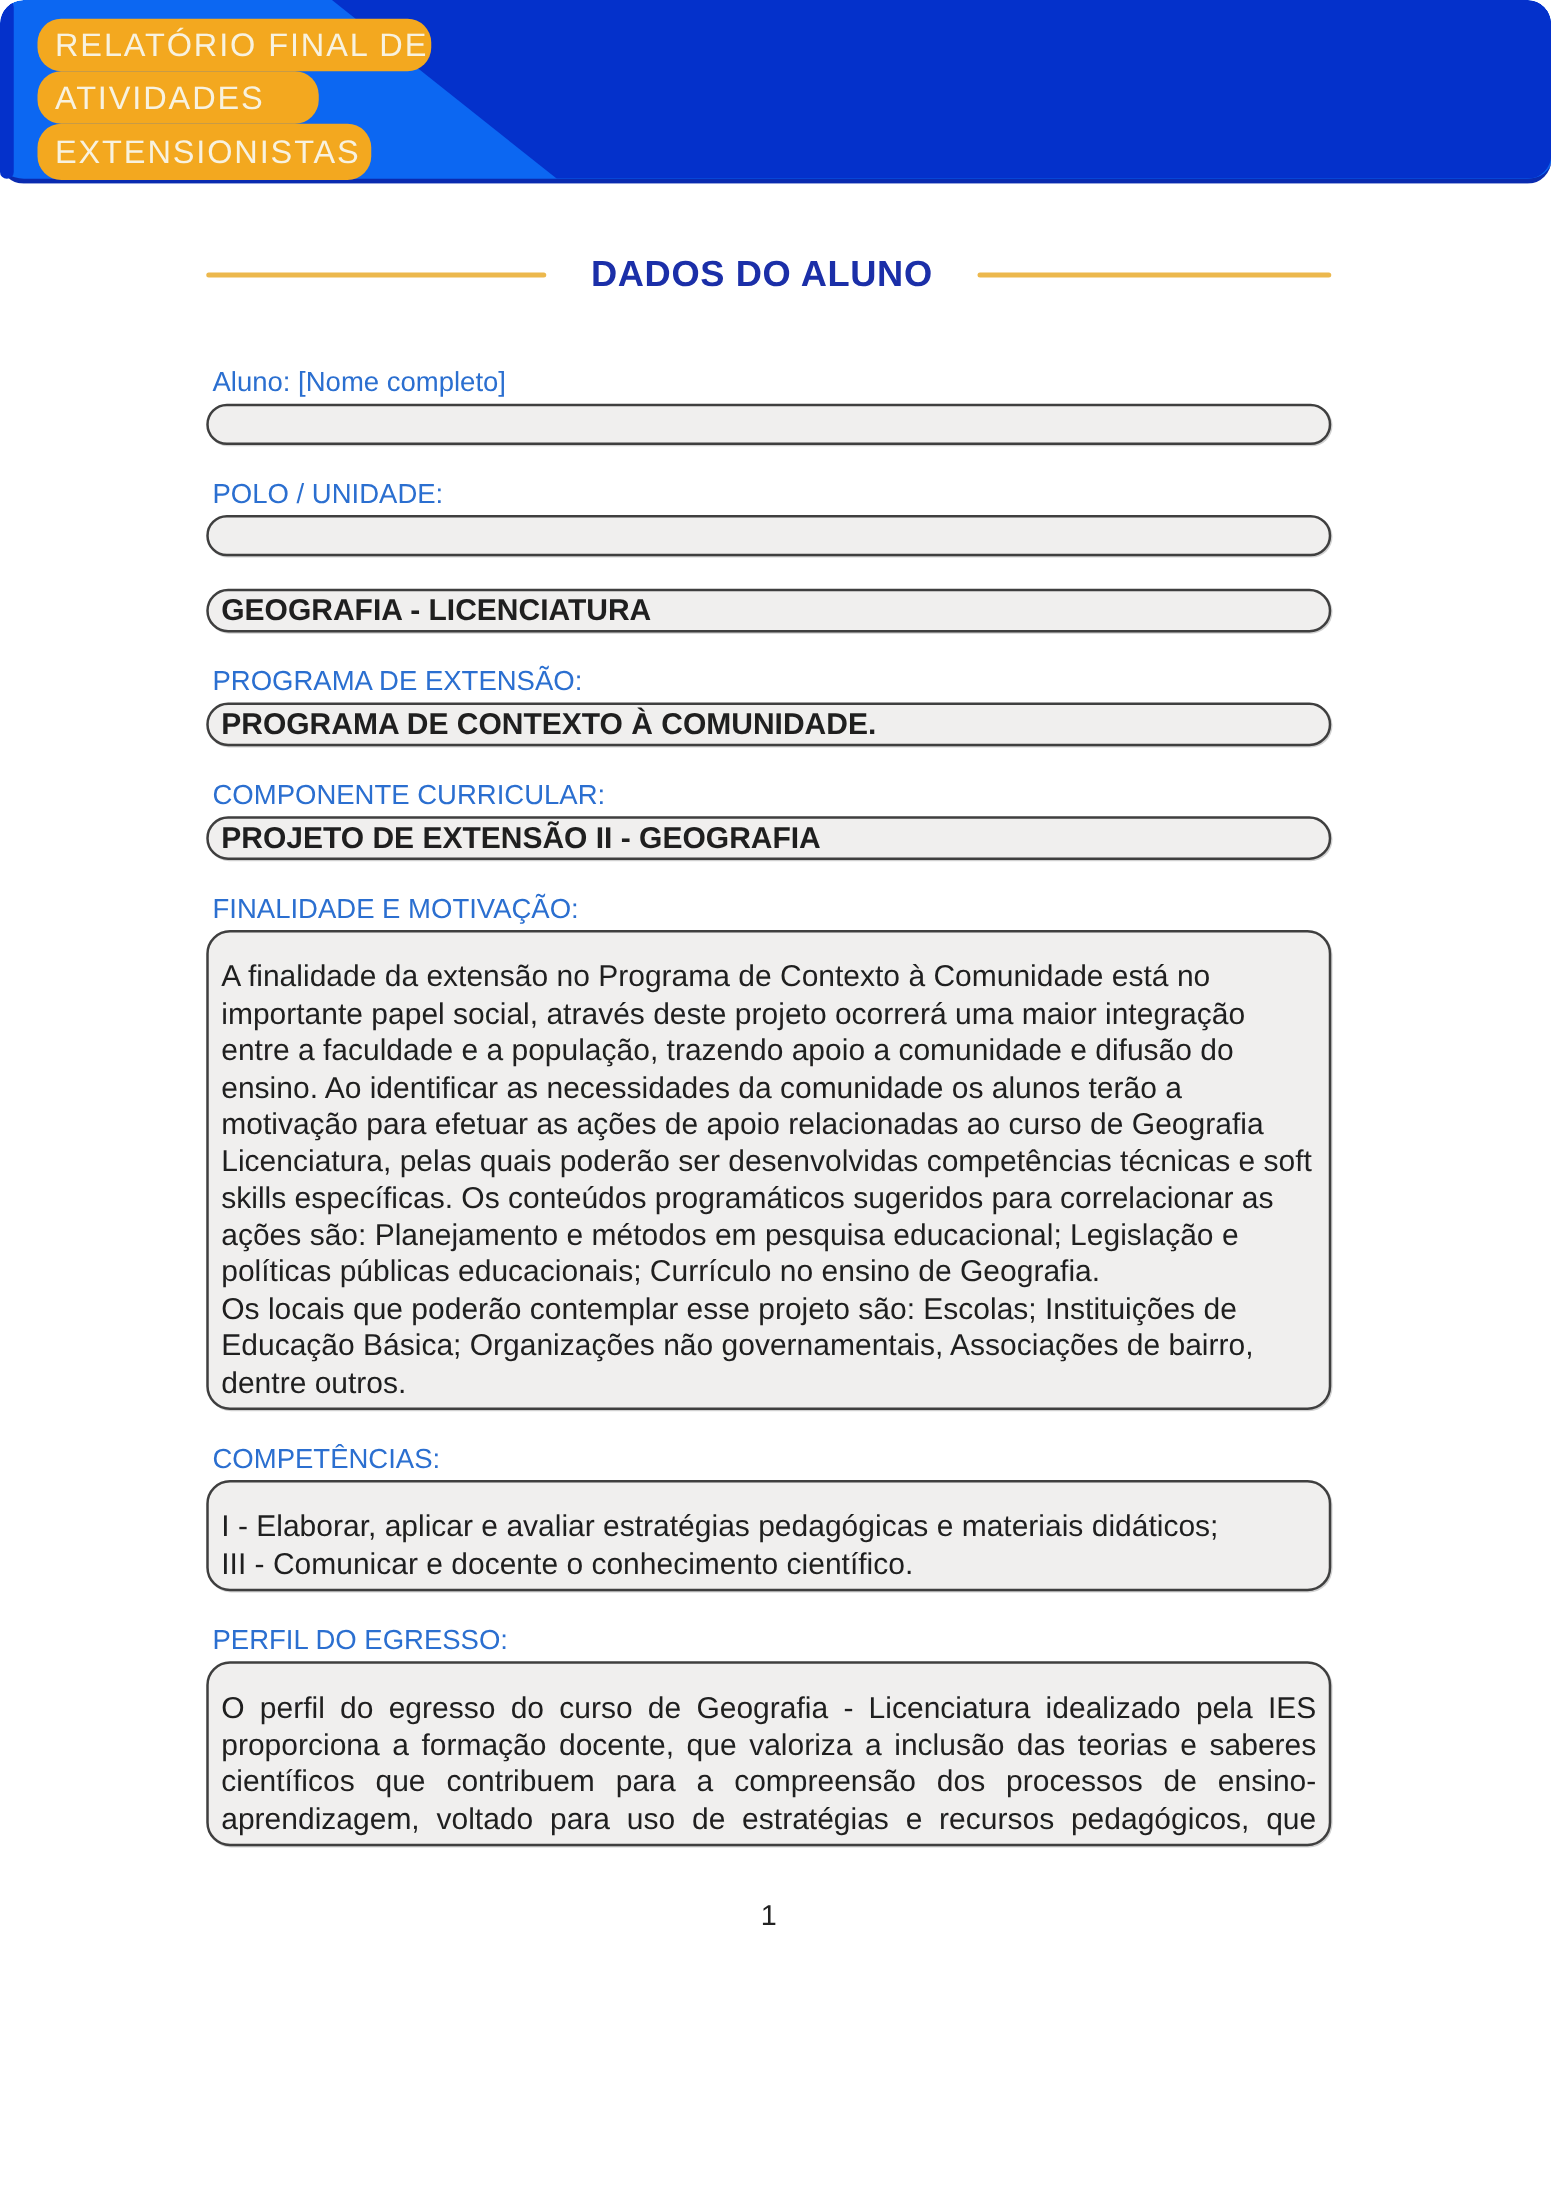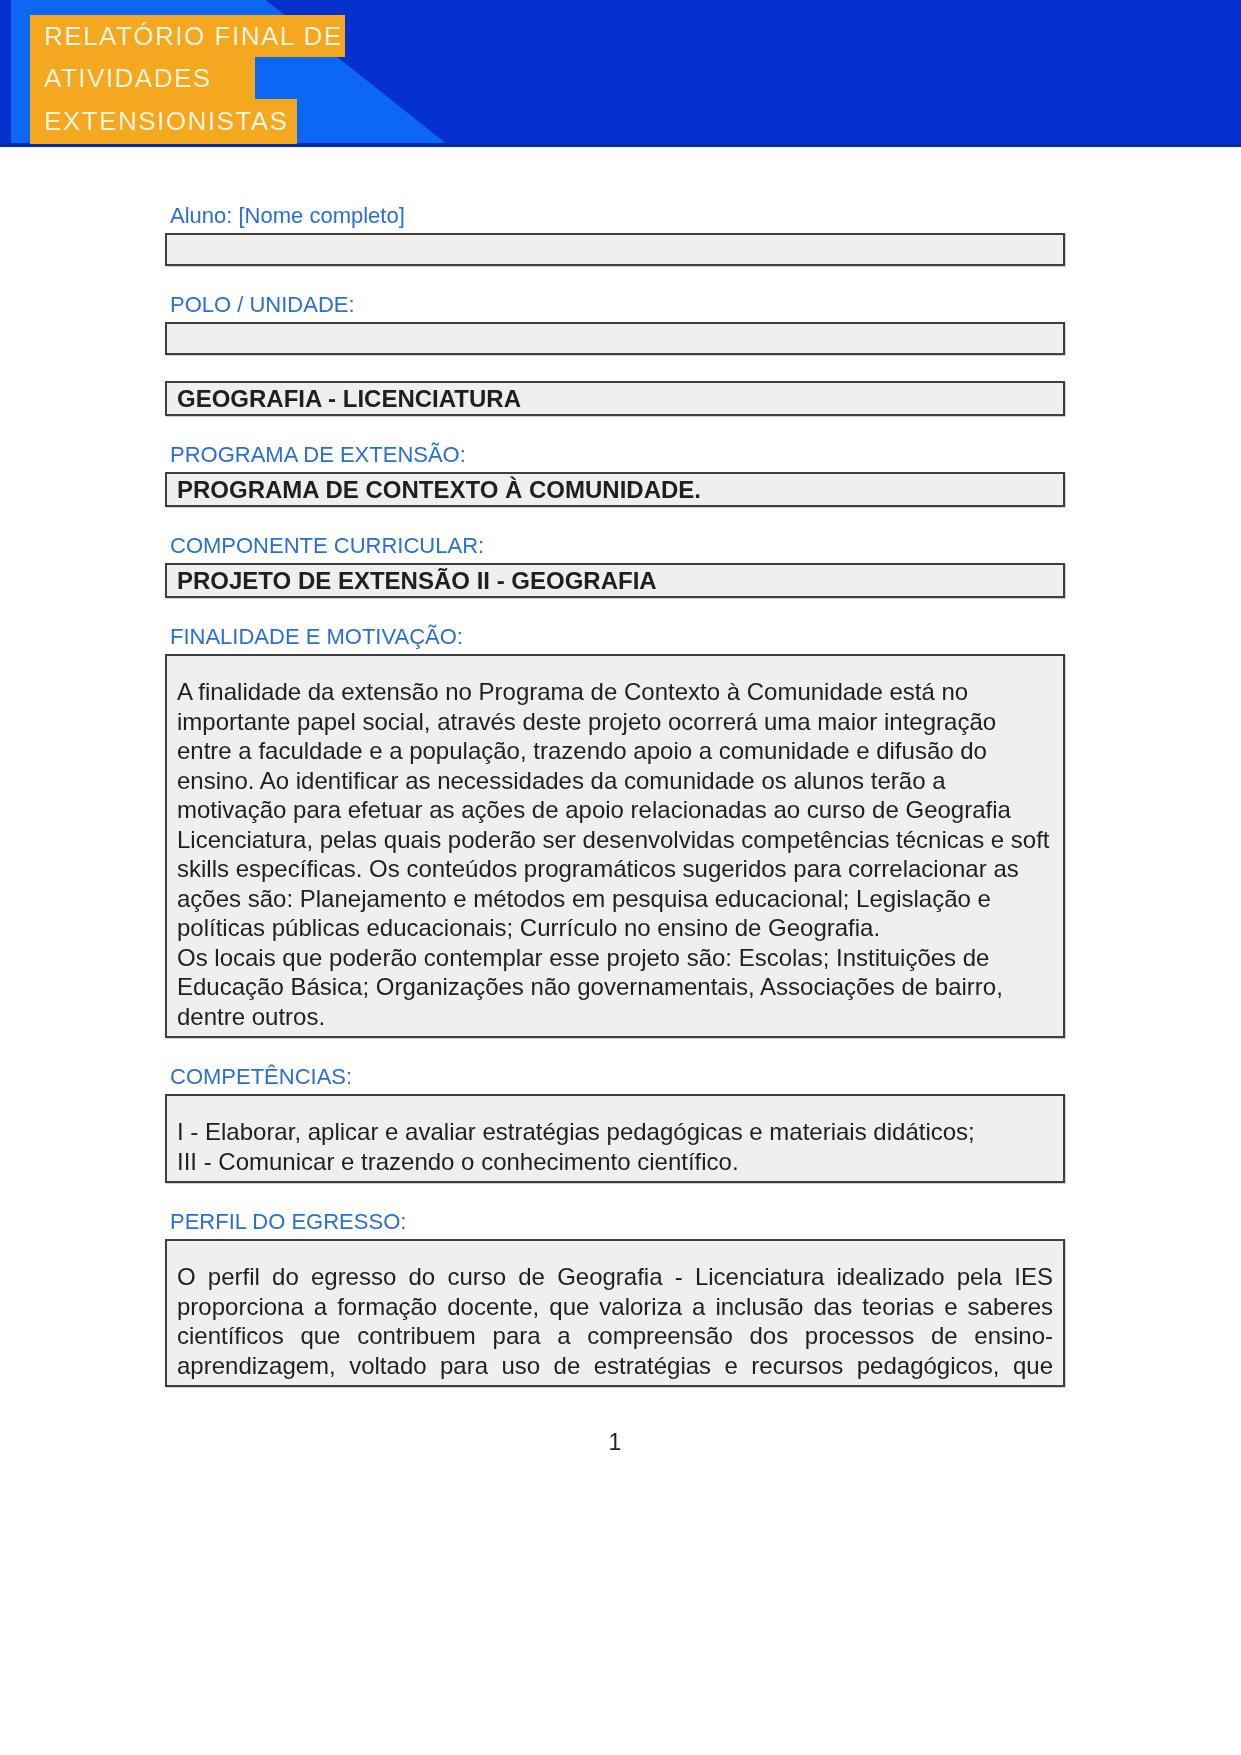--- a/index.html
+++ b/index.html
@@ -8,21 +8,21 @@
     --banner-bottom-border:#0a2bb0;
     --banner-orange:#f3a81f;
     --banner-text:#f8f2df;
     --accent-gold:#ecb84d;
     --label-blue:#2b6fd0;
     --title-blue:#1b2fa8;
     --box-fill:#f0efee;
     --box-border:#3f3f3f;
     --body-text:#1f1f1f;
   }
-  *{margin:0;padding:0;box-sizing:border-box;}
+  *{margin:0;padding:0;box-sizing:border-box;border-radius:19px;}
   html,body{background:#ffffff;}
   body{font-family:"Liberation Sans",sans-serif;}
   .page{
     position:relative;width:1241px;height:1755px;margin:0 auto;
     background:#ffffff;overflow:hidden;
   }
 
   
   .banner{position:relative;width:100%;height:147px;background:var(--banner-light-blue);
     border-bottom:4px solid var(--banner-bottom-border);}
@@ -76,20 +76,25 @@
     <div class="banner-left-strip"></div>
     <div class="banner-title">
       <div class="banner-line l1">RELATÓRIO FINAL DE</div>
       <div class="banner-line l2">ATIVIDADES</div>
       <div class="banner-line l3">EXTENSIONISTAS</div>
     </div>
   </div>
 
   <div class="content">
 
+    <div class="title-row">
+      <div class="gold-line left"></div>
+      <div class="section-title">DADOS DO ALUNO</div>
+      <div class="gold-line right"></div>
+    </div>
 
     <div class="fields-wrap" id="fields-wrap">
   <div class="field">
     <div class="field-label">Aluno: [Nome completo]</div>
     <div class="field-box input"></div>
   </div>
 
 
   <div class="field">
     <div class="field-label">POLO / UNIDADE:</div>
@@ -115,21 +120,21 @@
     <div class="field-box paragraphs">
             <p>A finalidade da extensão no Programa de Contexto à Comunidade está no importante papel social, através deste projeto ocorrerá uma maior integração entre a faculdade e a população, trazendo apoio a comunidade e difusão do ensino. Ao identificar as necessidades da comunidade os alunos terão a motivação para efetuar as ações de apoio relacionadas ao curso de Geografia Licenciatura, pelas quais poderão ser desenvolvidas competências técnicas e soft skills específicas. Os conteúdos programáticos sugeridos para correlacionar as ações são: Planejamento e métodos em pesquisa educacional; Legislação e políticas públicas educacionais; Currículo no ensino de Geografia.</p>
             <p>Os locais que poderão contemplar esse projeto são: Escolas; Instituições de Educação Básica; Organizações não governamentais, Associações de bairro, dentre outros.</p>
           </div>
   </div>
 
   <div class="field">
     <div class="field-label">COMPETÊNCIAS:</div>
     <div class="field-box paragraphs justify">
             <p>I - Elaborar, aplicar e avaliar estratégias pedagógicas e materiais didáticos;</p>
-            <p>III - Comunicar e trazendo o conhecimento científico.</p>
+            <p>III - Comunicar e docente o conhecimento científico.</p>
           </div>
   </div>
 
   <div class="field">
     <div class="field-label">PERFIL DO EGRESSO:</div>
     <div class="field-box paragraphs justify-all">
             <p>O perfil do egresso do curso de Geografia - Licenciatura idealizado pela IES proporciona a formação docente, que valoriza a inclusão das teorias e saberes científicos que contribuem para a compreensão dos processos de ensino-aprendizagem, voltado para uso de estratégias e recursos pedagógicos, que</p>
           </div>
   </div>
 </div>

